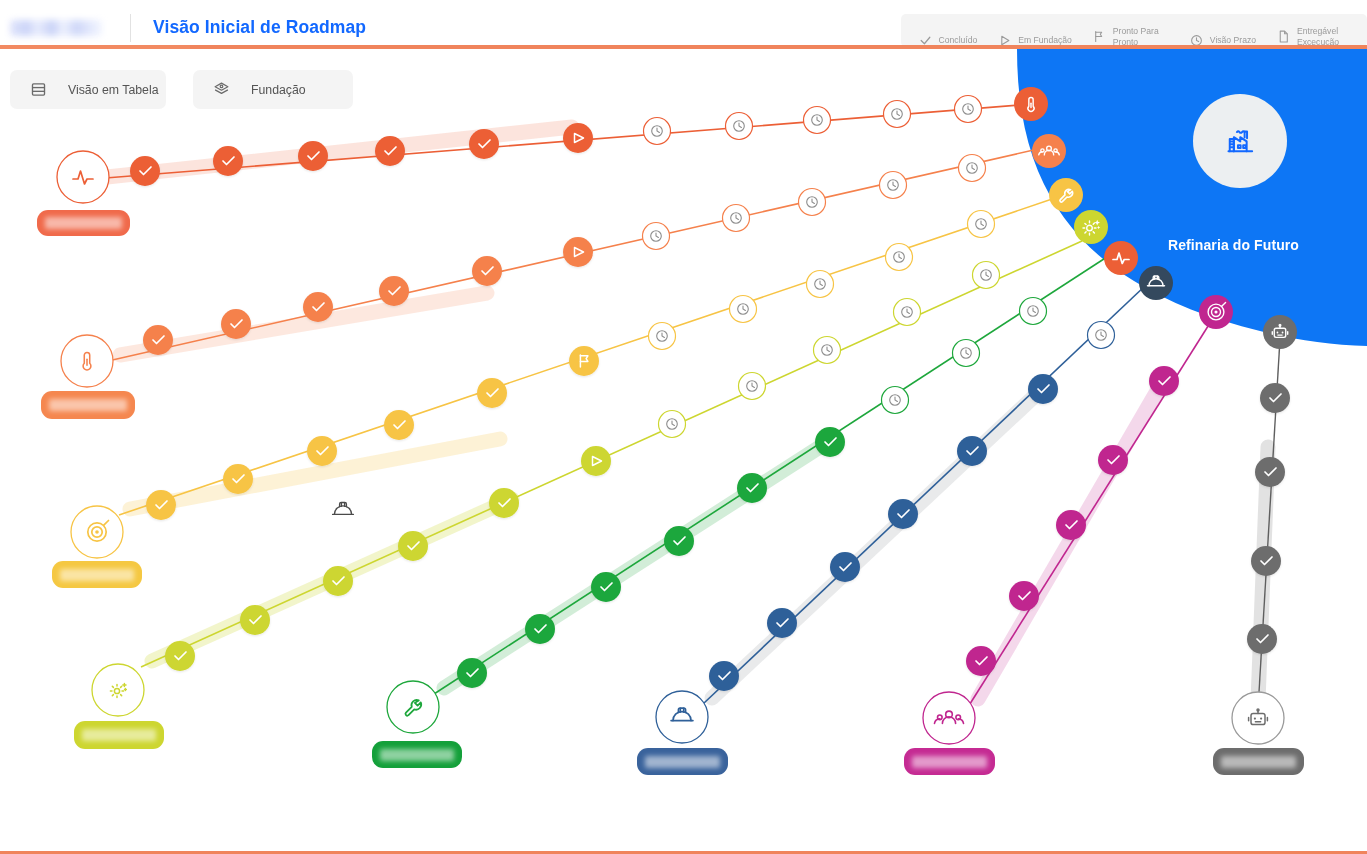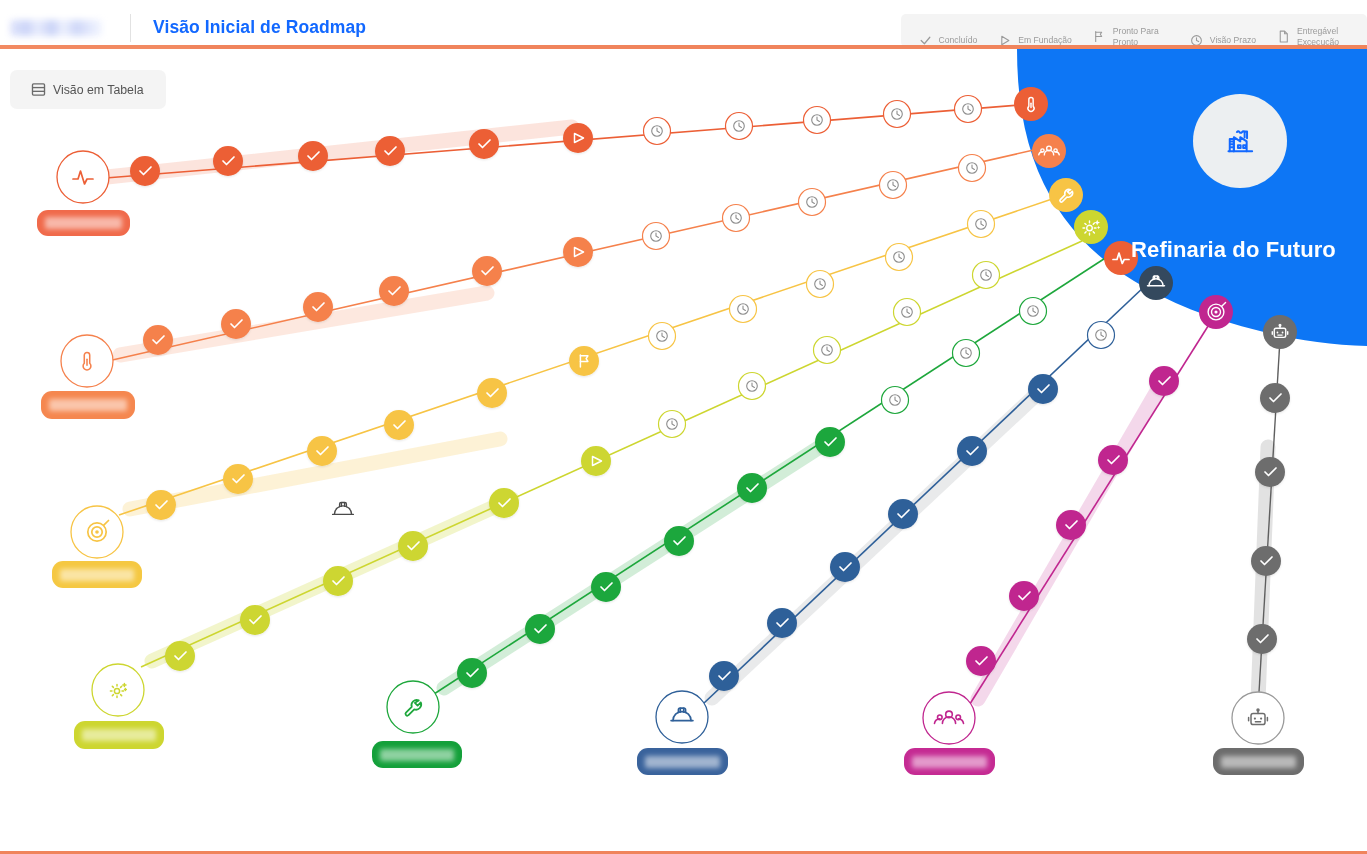--- a/index.html
+++ b/index.html
@@ -35,36 +35,36 @@
   .legend-ico { width: 13px; height: 13px; color: #9a9a9a; flex: 0 0 13px; display:block; }
   .legend-ico svg { display:block; width:13px; height:13px; }
 
   #header-rule { position: absolute; left: 0; top: 45px; width: 1367px; height: 4px; background: #f0845c; }
   #header-rule-accent { position: absolute; left: 0; top: 45px; width: 190px; height: 4px; background: #f28a62; }
 
   
   #toolbar { position: absolute; left: 10px; top: 70px; display: flex; gap: 27px; z-index: 30; }
   .tool-btn {
     height: 39px; background: #f4f4f4; border: none; border-radius: 7px;
-    display: flex; align-items: center; padding: 0 24px 0 20px; gap: 6px; cursor: pointer;
+    display: flex; align-items: center; padding: 0 24px 0 20px; gap: 21px; cursor: pointer;
   }
   .tool-btn .tb-label { font-size: 12.3px; color: #545454; white-space: nowrap; }
   .tool-ico { width: 17px; height: 17px; color: #6b6b6b; display: block; }
   .tool-ico svg { display: block; width: 17px; height: 17px; }
   #btn-tabela { width: 156px; }
   #btn-fundacao { width: 160px; }
 
   
   #canvas { position: absolute; left: 0; top: 49px; width: 1367px; height: 805px; }
   #canvas > svg { position: absolute; left: 0; top: 0; }
 
   
   #hub-label {
     position: absolute; left: 1130px; top: 188px; width: 207px; text-align: center;
-    color: #fff; font-size: 22px; font-weight: bold; letter-spacing: .1px;
+    color: #fff; font-size: 14px; font-weight: bold; letter-spacing: .1px;
   }
 
   
   .pill {
     position: absolute; border-radius: 11px; display: flex; align-items: center;
     justify-content: center; overflow: hidden;
   }
   .pill-inner {
     width: calc(100% - 16px); height: 12px; border-radius: 2px;
     background: rgba(255,255,255,.52); filter: blur(2.6px);
@@ -135,20 +135,30 @@
     <button class="tool-btn" id="btn-tabela">
       <span class="tool-ico">
         <svg viewBox="0 0 24 24" fill="none" stroke="currentColor" stroke-width="1.9">
             <rect x="3.5" y="4" width="17" height="16" rx="1.5"></rect>
             <line x1="3.5" y1="9.3" x2="20.5" y2="9.3"></line>
             <line x1="3.5" y1="14.6" x2="20.5" y2="14.6"></line>
           </svg>
       </span>
       <span class="tb-label">Visão em Tabela</span>
     </button>
+    <button class="tool-btn" id="btn-fundacao">
+      <span class="tool-ico">
+        <svg viewBox="0 0 24 24" fill="none" stroke="currentColor" stroke-width="1.7" stroke-linejoin="round">
+            <polygon points="12,3 21,8 12,13 3,8"></polygon>
+            <polyline points="3,12.5 12,17.5 21,12.5"></polyline>
+            <circle cx="12" cy="7.6" r="1.8"></circle>
+          </svg>
+      </span>
+      <span class="tb-label">Fundação</span>
+    </button>
   </div>
 
   <div id="canvas">
     <svg width="1367" height="805" viewBox="0 0 1367 805">
       <defs>
 
         <filter id="nsh" x="-60%" y="-60%" width="220%" height="220%">
           <feDropShadow dx="0" dy="1" stdDeviation="1.2" flood-color="#000" flood-opacity="0.10"></feDropShadow>
         </filter>
         <filter id="psh" x="-30%" y="-60%" width="160%" height="260%">

